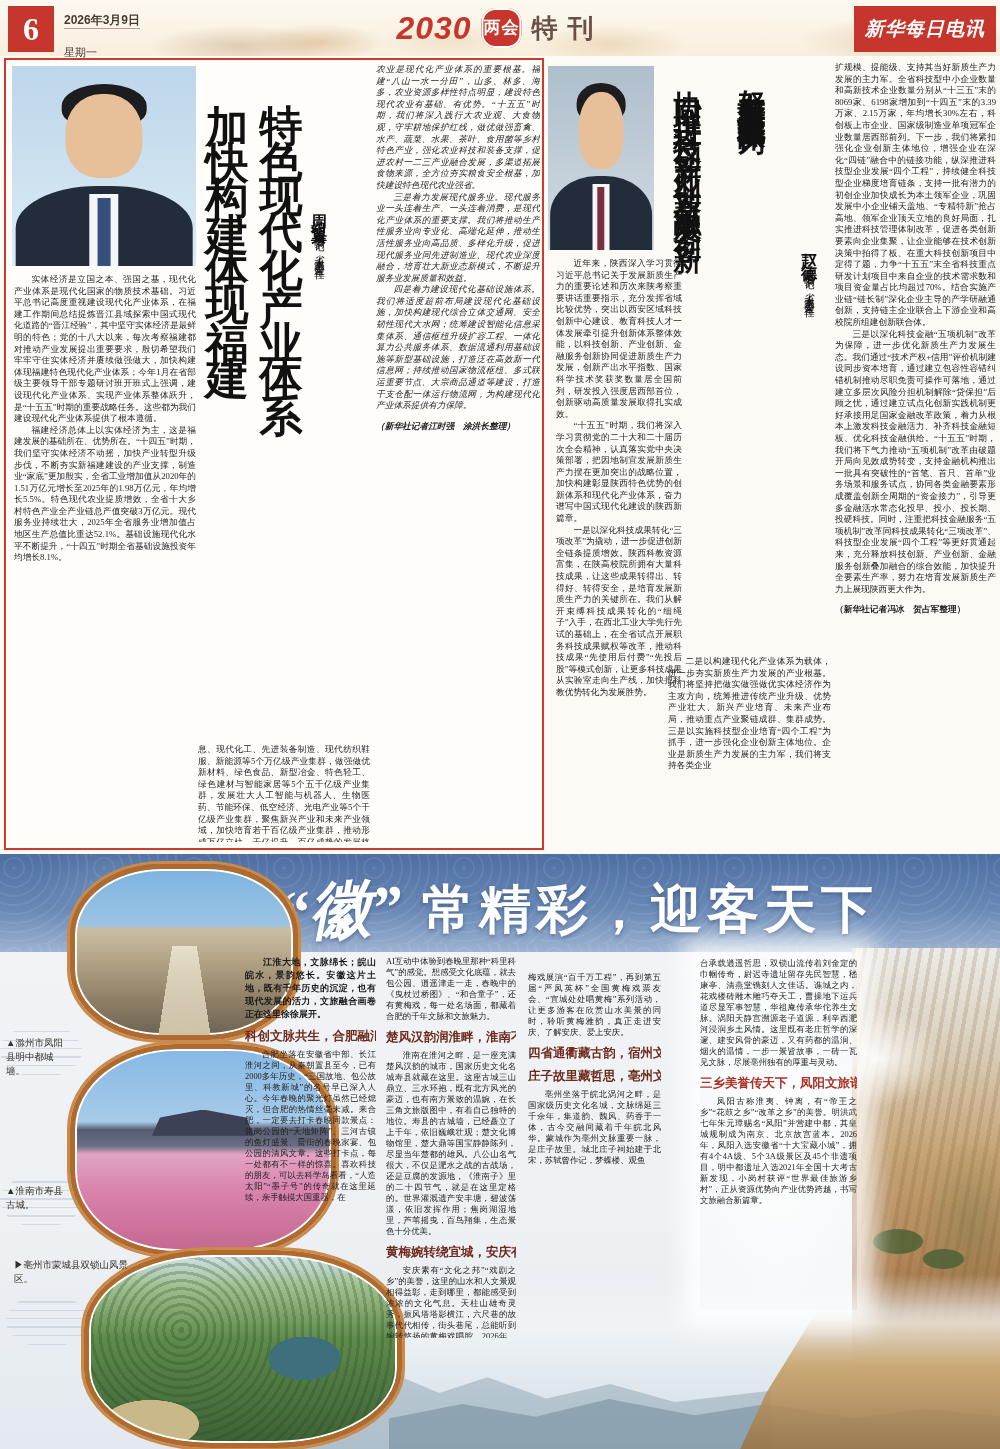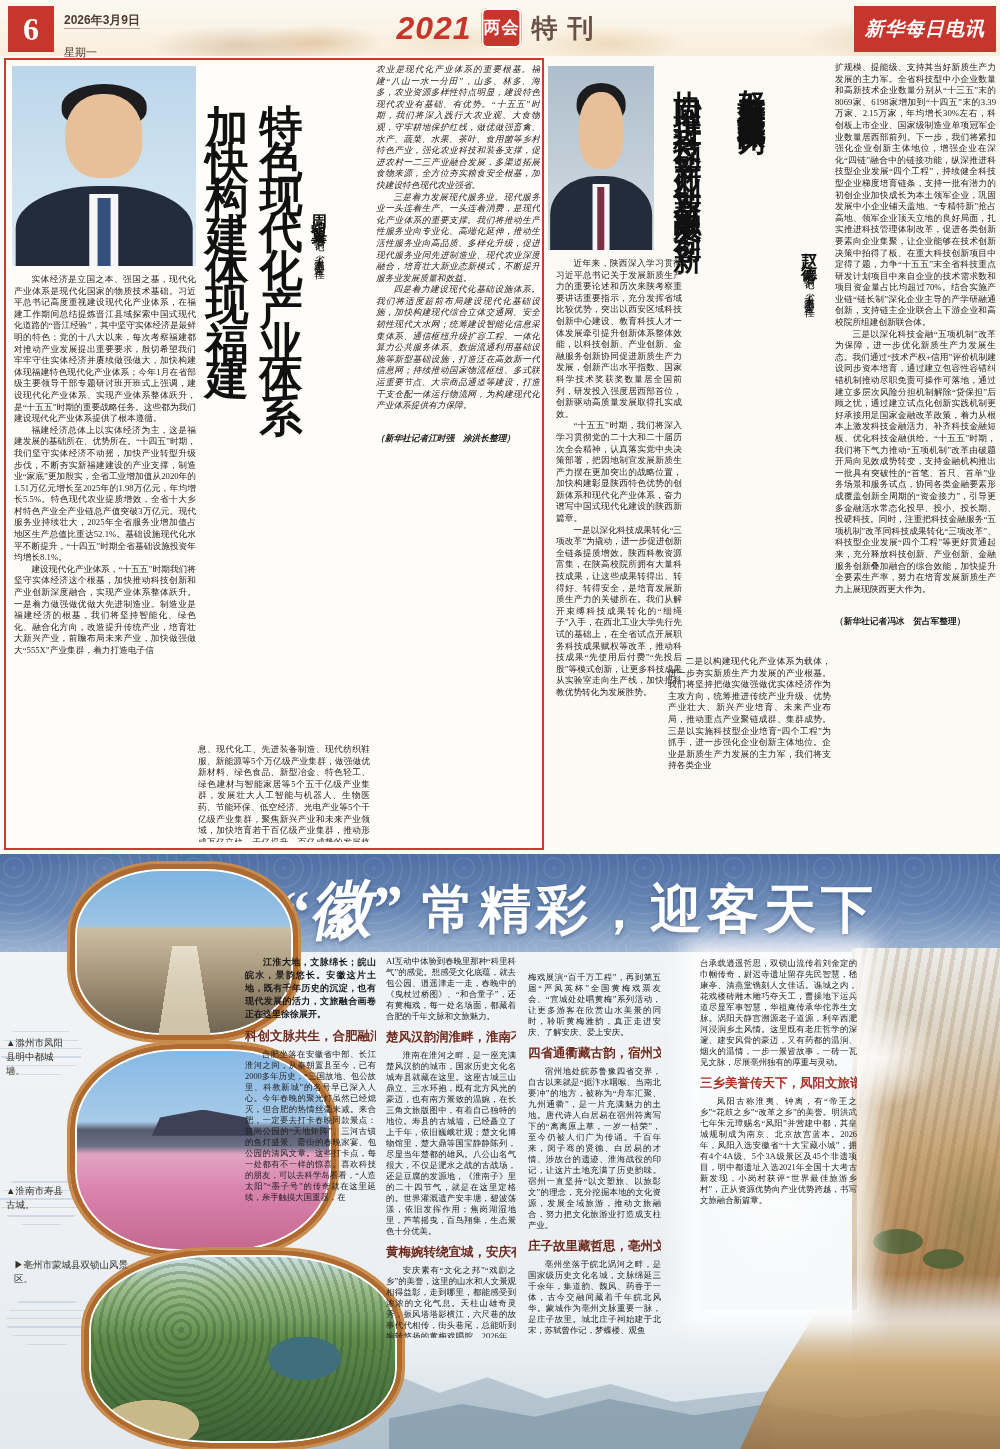--- a/index.html
+++ b/index.html
@@ -17,32 +17,32 @@
       radial-gradient(100px 24px at 450px 40px, rgba(214,172,112,.22), transparent 70%),
       linear-gradient(#fdf9f1,#f8eedd);
   }
   .pagenum-box { position:absolute; left:8px; top:6px; width:46px; height:46px; background:#c6362c;
     color:#fff; font:bold 32px/46px "Liberation Serif",serif; text-align:center; }
   .dateblock { position:absolute; left:64px; top:13px; color:#4a3a30; }
   .dateblock .d1 { font:bold 12px/15px "Liberation Sans",sans-serif; }
   .dateblock .d2 { font:11px/15px "Liberation Sans",sans-serif; border-top:1px solid #b99; padding-top:16px; }
   .banner-center { position:absolute; left:50%; top:8px; transform:translateX(-50%); display:flex; align-items:center; gap:10px; }
   .byear { color:#c6362c; font:italic bold 32px "Liberation Sans",sans-serif; letter-spacing:1px; }
-  .bseal { width:40px; height:40px; background:#c6362c; border-radius:6px; color:#fff;
+  .bseal { width:40px; height:40px; background:#c6362c; border-radius:14px; color:#fff;
     font:bold 17px/40px "Liberation Sans",sans-serif; text-align:center; letter-spacing:1px;
     box-shadow:0 0 0 2px #fff inset; }
   .blabel { color:#6a5148; font:bold 26px "Liberation Sans",sans-serif; letter-spacing:10px; }
   .masthead-box { position:absolute; right:4px; top:6px; width:142px; height:46px; background:#c6362c;
     display:flex; align-items:center; justify-content:center; }
   .masthead-box span { color:#fff; font:bold 19px "Liberation Serif",serif; font-style:italic; letter-spacing:1px; }
 
   
   .art p { font-size:8.7px; line-height:11.6px; text-align:justify; color:#1d1d1d; text-indent:2em; }
   .art p.noind { text-indent:0; }
-  .attr { font-weight:bold; text-align:right; font-size:8.8px; margin-top:21px; text-indent:0 !important; }
+  .attr { font-weight:bold; text-align:right; font-size:8.8px; margin-top:9px; text-indent:0 !important; }
   .vtitle { position:absolute; writing-mode:vertical-rl; text-orientation:upright; color:#111;
     font-family:"Liberation Serif",serif; font-weight:bold; }
   .vt-big { font-size:43px; letter-spacing:36px; }
   .vt-med { font-size:28px; letter-spacing:2px; }
   .vt-med2 { font-size:28px; letter-spacing:9px; }
   .vbyline { position:absolute; writing-mode:vertical-rl; text-orientation:upright; color:#111; }
   .vbyline .bn { font-size:16px; font-weight:bold; letter-spacing:6px; }
   .vbyline .br { font-size:10.5px; letter-spacing:2px; }
 
   #art-zhou { position:absolute; left:4px; top:58px; width:540px; height:792px;
@@ -146,21 +146,21 @@
 
   <div id="header">
     <div class="pagenum-box">
       <span>6</span>
     </div>
     <div class="dateblock">
       <div class="d1">2026年3月9日</div>
       <div class="d2">星期一</div>
     </div>
     <div class="banner-center">
-      <span class="byear">2021</span>
+      <span class="byear">2030</span>
       <span class="bseal">两会</span>
       <span class="blabel">特刊</span>
     </div>
     <div class="masthead-box">
       <span>新华每日电讯</span>
     </div>
   </div>
 
   <div id="art-zhou" class="art">
     <div class="portrait pt1">
@@ -174,21 +174,20 @@
     <div class="vtitle vt-big" style="left:192px; top:10px;">加快构建体现福建</div>
     <div class="vtitle vt-big" style="left:246px; top:10px;">特色现代化产业体系</div>
 
     <div class="vbyline" style="left:302px; top:142px; height:440px;">
       <span class="bn">周祖翼</span><span class="br">（福建省委书记、省人大常委会主任）</span>
     </div>
 
     <div id="zhou-col1">
       <p>实体经济是立国之本、强国之基，现代化产业体系是现代化国家的物质技术基础。习近平总书记高度重视建设现代化产业体系，在福建工作期间总结提炼晋江县域探索中国式现代化道路的“晋江经验”，其中坚守实体经济是最鲜明的特色；党的十八大以来，每次考察福建都对推动产业发展提出重要要求，殷切希望我们牢牢守住实体经济并赓续做强做大，加快构建体现福建特色现代化产业体系；今年1月在省部级主要领导干部专题研讨班开班式上强调，建设现代化产业体系、实现产业体系整体跃升，是“十五五”时期的重要战略任务。这些都为我们建设现代化产业体系提供了根本遵循。</p>
       <p>福建经济总体上以实体经济为主，这是福建发展的基础所在、优势所在。“十四五”时期，我们坚守实体经济不动摇，加快产业转型升级步伐，不断夯实新福建建设的产业支撑，制造业“家底”更加殷实，全省工业增加值从2020年的1.51万亿元增长至2025年的1.98万亿元，年均增长5.5%。特色现代农业提质增效，全省十大乡村特色产业全产业链总产值突破3万亿元。现代服务业持续壮大，2025年全省服务业增加值占地区生产总值比重达52.1%。基础设施现代化水平不断提升，“十四五”时期全省基础设施投资年均增长8.1%。</p>
-      <p>建设现代化产业体系，“十五五”时期我们将坚守实体经济这个根基，加快推动科技创新和产业创新深度融合，实现产业体系整体跃升。一是着力做强做优做大先进制造业。制造业是福建经济的根基，我们将坚持智能化、绿色化、融合化方向，改造提升传统产业，培育壮大新兴产业，前瞻布局未来产业，加快做强做大“555X”产业集群，着力打造电子信</p>
     </div>
 
     <div id="zhou-mid">
       <p class="noind">息、现代化工、先进装备制造、现代纺织鞋服、新能源等5个万亿级产业集群，做强做优新材料、绿色食品、新型冶金、特色轻工、绿色建材与智能家居等5个五千亿级产业集群，发展壮大人工智能与机器人、生物医药、节能环保、低空经济、光电产业等5个千亿级产业集群，聚焦新兴产业和未来产业领域，加快培育若干百亿级产业集群，推动形成万亿立柱、千亿提升、百亿成势的发展格局。</p>
 
     </div>
 
     <div id="zhou-col3">
       <p class="noind">农业是现代化产业体系的重要根基。福建“八山一水一分田”，山多、林多、海多，农业资源多样性特点明显，建设特色现代农业有基础、有优势。“十五五”时期，我们将深入践行大农业观、大食物观，守牢耕地保护红线，做优做强畜禽、水产、蔬菜、水果、茶叶、食用菌等乡村特色产业，强化农业科技和装备支撑，促进农村一二三产业融合发展，多渠道拓展食物来源，全方位夯实粮食安全根基，加快建设特色现代农业强省。</p>
       <p>三是着力发展现代服务业。现代服务业一头连着生产、一头连着消费，是现代化产业体系的重要支撑。我们将推动生产性服务业向专业化、高端化延伸，推动生活性服务业向高品质、多样化升级，促进现代服务业同先进制造业、现代农业深度融合，培育壮大新业态新模式，不断提升服务业发展质量和效益。</p>
@@ -272,21 +271,20 @@
       <p class="noind">AI互动中体验到春晚里那种“科里科气”的感觉。想感受文化底蕴，就去包公园、逍遥津走一走，春晚中的《曳杖过桥图》、“和合童子”，还有黄梅戏，每一处名场面，都藏着合肥的千年文脉和文旅魅力。</p>
       <h3>楚风汉韵润淮畔，淮南不负千年名</h3>
       <p>淮南在淮河之畔，是一座充满楚风汉韵的城市，国家历史文化名城寿县就藏在这里。这座古城三山鼎立、三水环抱，既有北方风光的豪迈，也有南方景致的温婉，在长三角文旅版图中，有着自己独特的地位。寿县的古城墙，已经矗立了上千年，依旧巍峨壮观；楚文化博物馆里，楚大鼎等国宝静静陈列，尽显当年楚都的雄风。八公山名气很大，不仅是淝水之战的古战场，还是豆腐的发源地，《淮南子》里的二十四节气，就是在这里定格的。世界灌溉遗产安丰塘，碧波荡漾，依旧发挥作用；焦岗湖湿地里，芦苇摇曳，百鸟翔集，生态景色十分优美。</p>
       <h3>黄梅婉转绕宜城，安庆有戏迎客来</h3>
       <p>安庆素有“文化之邦”“戏剧之乡”的美誉，这里的山水和人文景观相得益彰，走到哪里，都能感受到浓浓的文化气息。天柱山雄奇灵秀，振风塔塔影横江，六尺巷的故事代代相传，街头巷尾，总能听到婉转悠扬的黄梅戏唱腔。2026年，安庆重点打造“有戏在宜”文化品牌，整合了全年六大类近30项文艺活动，从“十一”假期黄梅戏展演周，到安徽（安庆）“四季有戏”黄</p>
     </div>
 
     <div class="fcol" id="fcol3" style="left:528px; top:102px; width:133px; height:380px;margin-top:16px;">
       <p class="noind">梅戏展演“百千万工程”，再到第五届“严凤英杯”全国黄梅戏票友会、“宜城处处唱黄梅”系列活动，让更多游客在欣赏山水美景的同时，聆听黄梅雅韵，真正走进安庆、了解安庆、爱上安庆。</p>
       <h3>四省通衢藏古韵，宿州文旅启新程</h3>
-      <p>宿州地处皖苏鲁豫四省交界，自古以来就是“扼汴水咽喉、当南北要冲”的地方，被称为“舟车汇聚、九州通衢”，是一片充满魅力的土地。唐代诗人白居易在宿州符离写下的“离离原上草，一岁一枯荣”，至今仍被人们广为传诵。千百年来，闵子骞的贤德、白居易的才情、涉故台的遗迹、淮海战役的印记，让这片土地充满了历史韵味。宿州一直坚持“以文塑旅、以旅彰文”的理念，充分挖掘本地的文化资源，发展全域旅游，推动文旅融合，努力把文化旅游业打造成支柱产业。</p>
       <h3>庄子故里藏哲思，亳州文脉润人心</h3>
       <p>亳州坐落于皖北涡河之畔，是国家级历史文化名城，文脉绵延三千余年，集道韵、魏风、药香于一体，古今交融间藏着千年皖北风华。蒙城作为亳州文脉重要一脉，是庄子故里。城北庄子祠始建于北宋，苏轼曾作记，梦蝶楼、观鱼</p>
     </div>
 
     <div class="fcol" id="fcol4" style="left:700px; top:104px; width:157px; height:352px;">
       <p class="noind">台承载逍遥哲思，双锁山流传着刘金定的巾帼传奇，尉迟寺遗址留存先民智慧，嵇康亭、清燕堂镌刻人文佳话。谯城之内，花戏楼砖雕木雕巧夺天工，曹操地下运兵道尽显军事智慧，华祖庵传承华佗养生文脉。涡阳天静宫溯源老子道源，利辛西淝河浸润乡土风情。这里既有老庄哲学的深邃、建安风骨的豪迈，又有药都的温润、烟火的温情，一步一景皆故事，一砖一瓦见文脉，尽展亳州独有的厚重与灵动。</p>
       <h3 style="color:#a83226;">三乡美誉传天下，凤阳文旅谱新篇</h3>
       <p>凤阳古称淮夷、钟离，有“帝王之乡”“花鼓之乡”“改革之乡”的美誉。明洪武七年朱元璋赐名“凤阳”并营建中都，其皇城规制成为南京、北京故宫蓝本。2026年，凤阳入选安徽省“十大宝藏小城”，拥有4个4A级、5个3A级景区及45个非遗项目，明中都遗址入选2021年全国十大考古新发现，小岗村获评“世界最佳旅游乡村”，正从资源优势向产业优势跨越，书写文旅融合新篇章。</p>
     </div>
 

